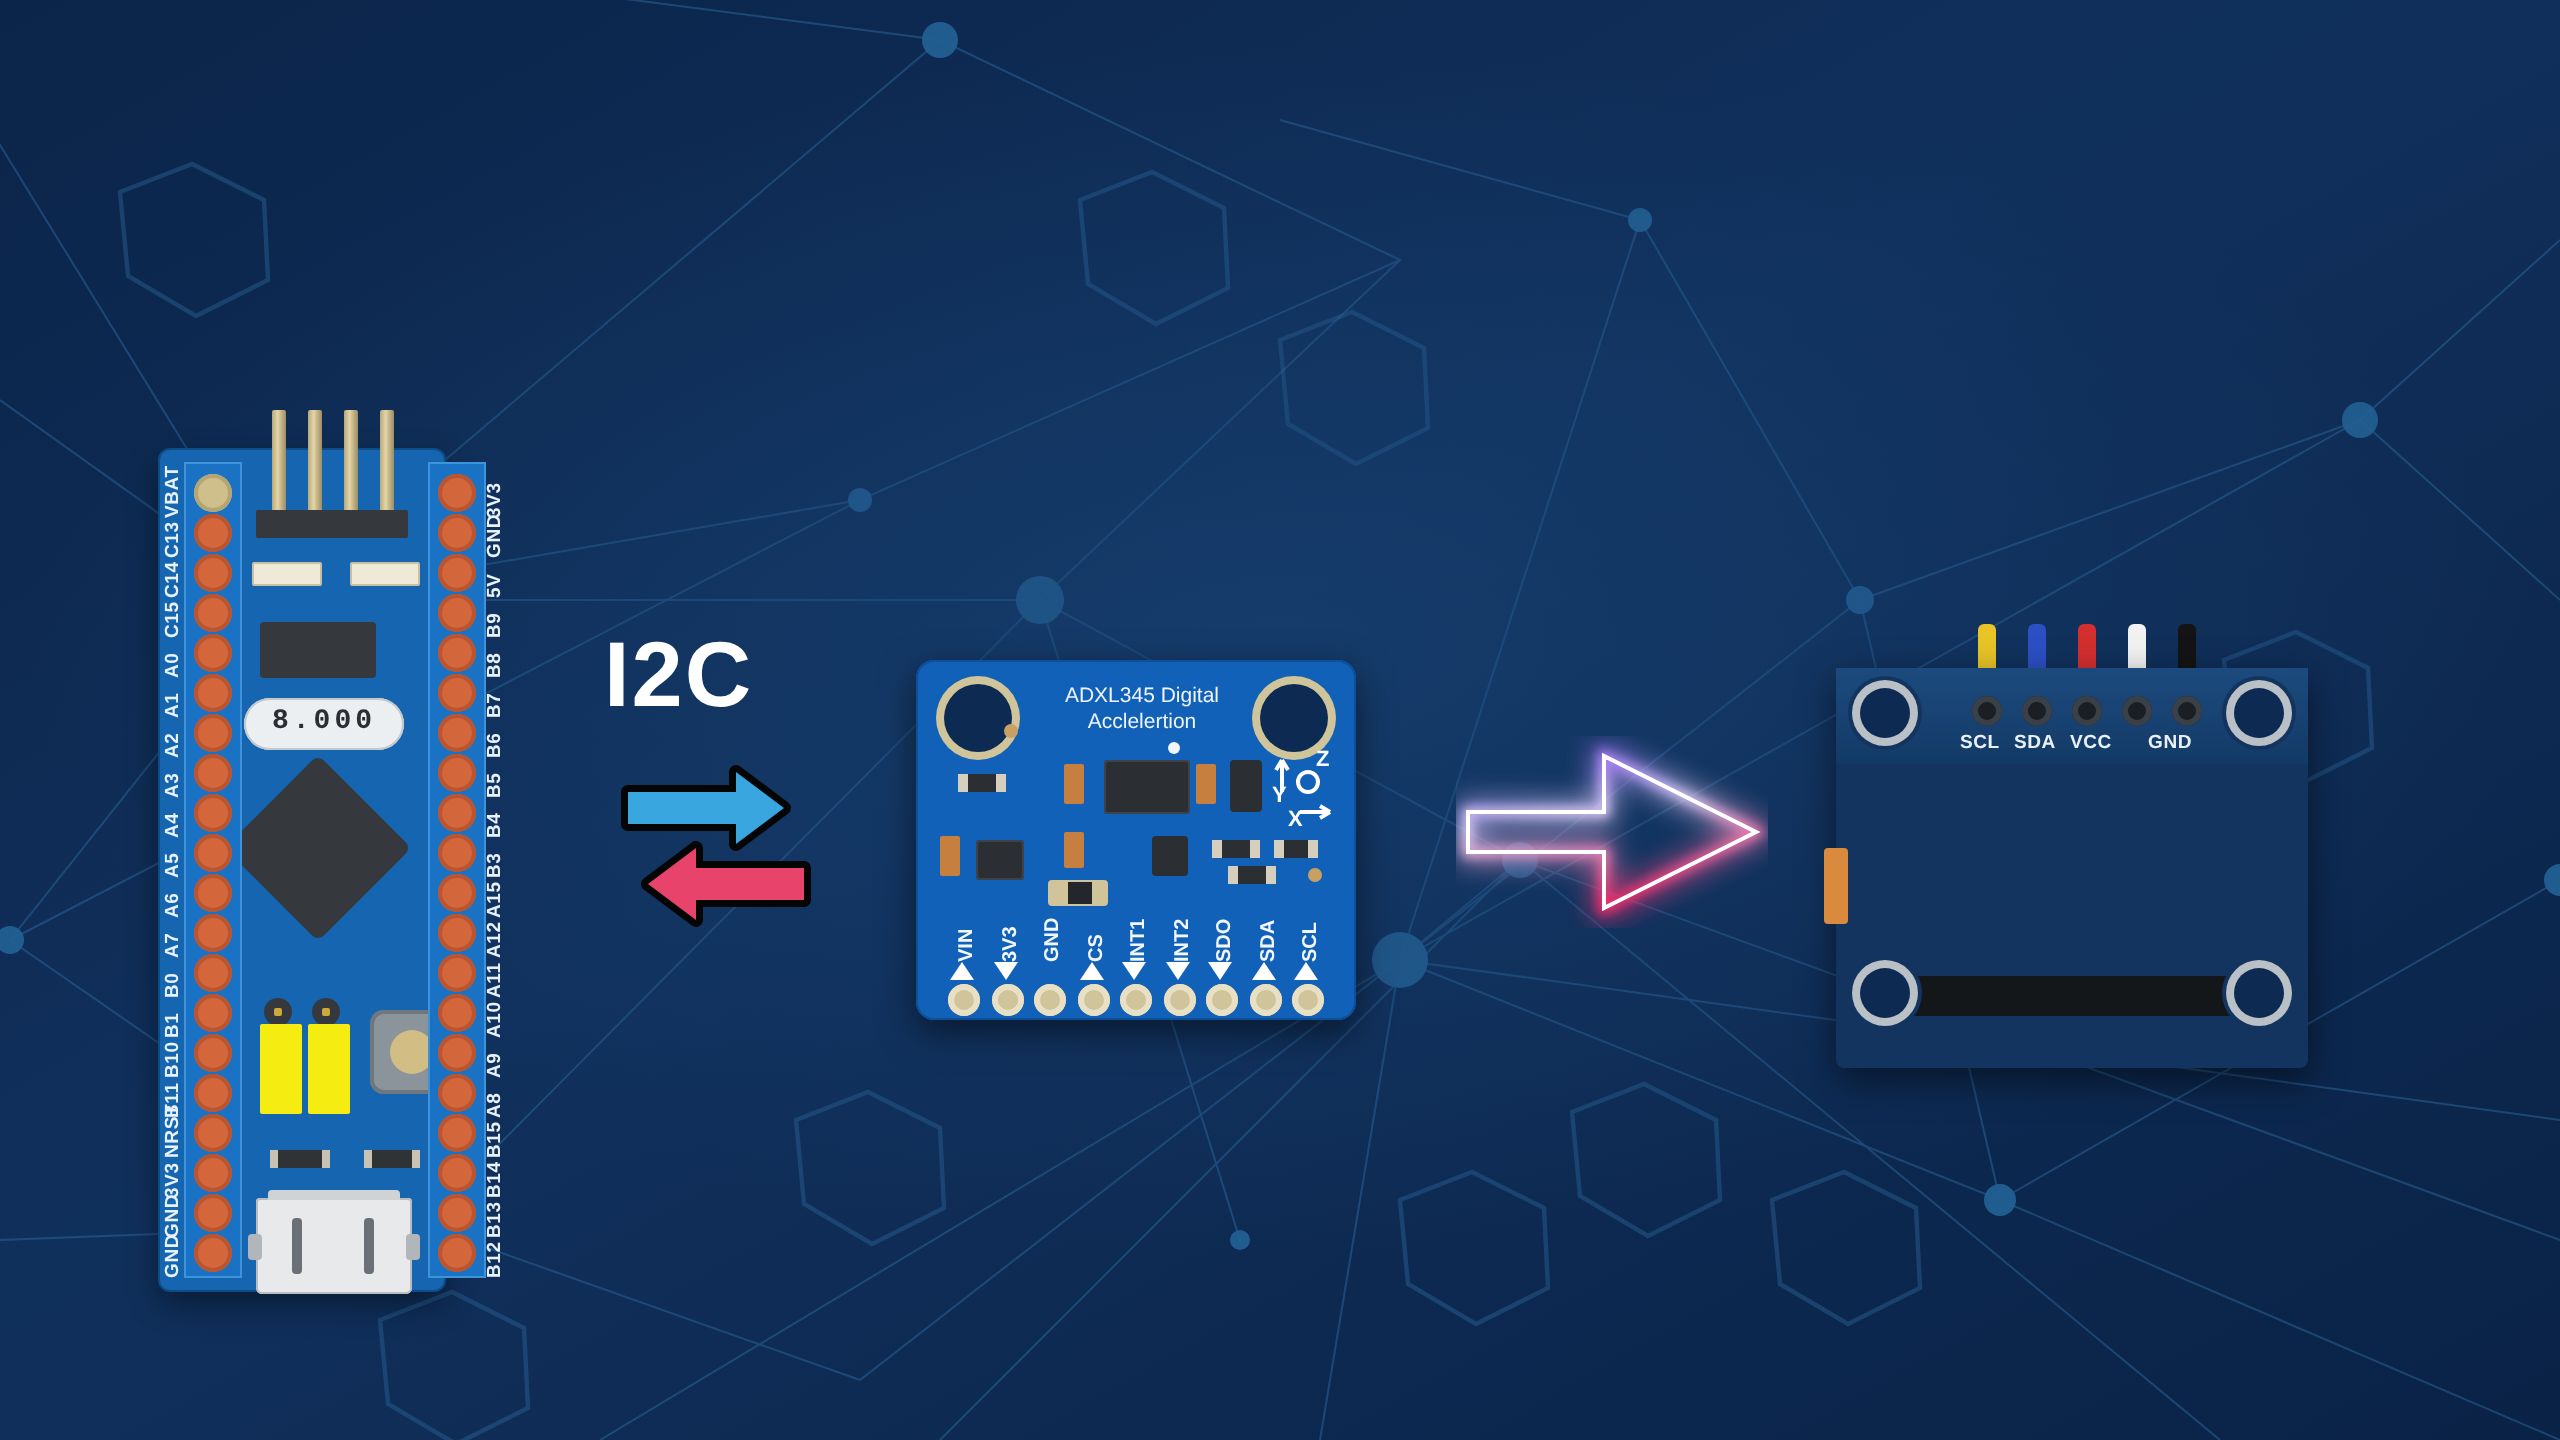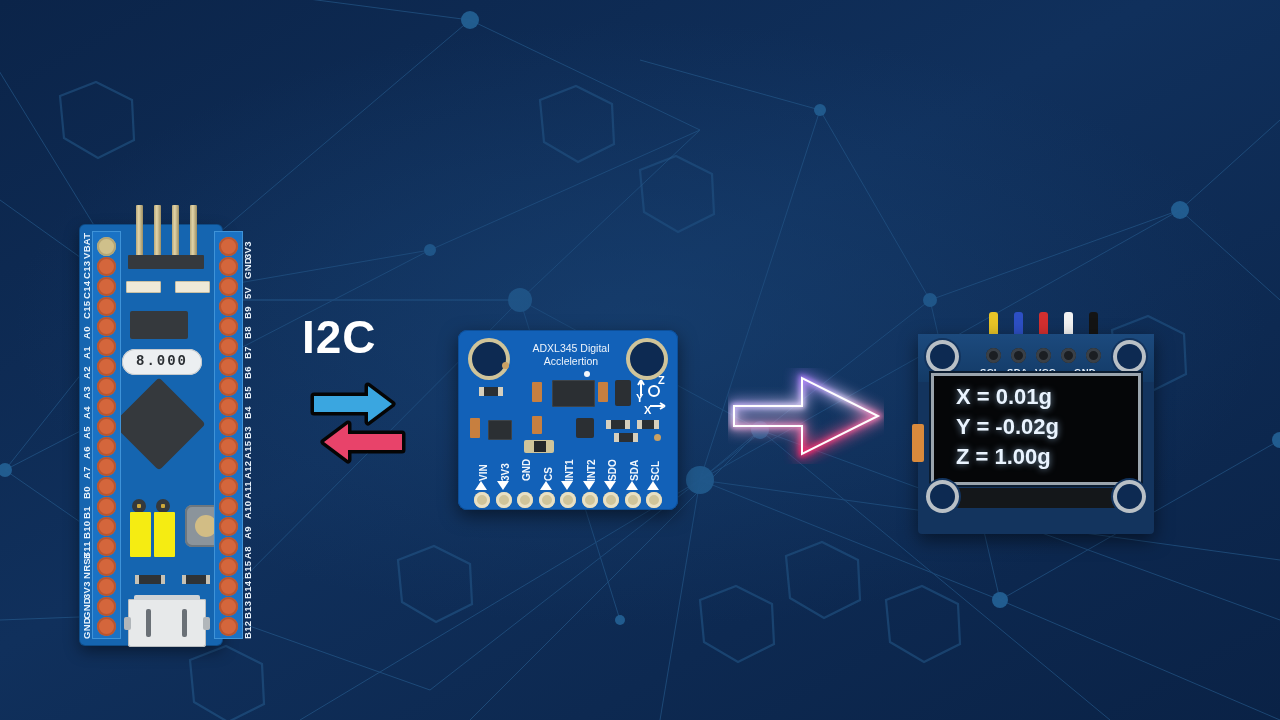--- a/index.html
+++ b/index.html
@@ -428,24 +428,19 @@
         <div class="oled-pin" style="left: 143px; top: 36px;"></div>
         <div class="oled-pin" style="left: 168px; top: 36px;"></div>
       </div>
     <div id="oled-pinlabels">
         <div class="oled-pinlbl nosel" style="left: 62px; top: 54px;">SCL</div>
         <div class="oled-pinlbl nosel" style="left: 89px; top: 54px;">SDA</div>
         <div class="oled-pinlbl nosel" style="left: 117px; top: 54px;">VCC</div>
         <div class="oled-pinlbl nosel" style="left: 156px; top: 54px;">GND</div>
       </div>
 
-    <div class="oled-screen">
-      <div class="oled-line nosel" style="top:8px;">X = 0.01g</div>
-      <div class="oled-line nosel" style="top:38px;">Y = -0.02g</div>
-      <div class="oled-line nosel" style="top:68px;">Z = 1.00g</div>
-    </div>
     <div class="oled-fpc"></div>
     <div class="oled-bottomblk"></div>
     <div class="oled-hole" style="left:12px;top:172px;"></div>
     <div class="oled-hole" style="right:12px;top:172px;"></div>
   </div>
 
 </div>
 
 </body></html>

